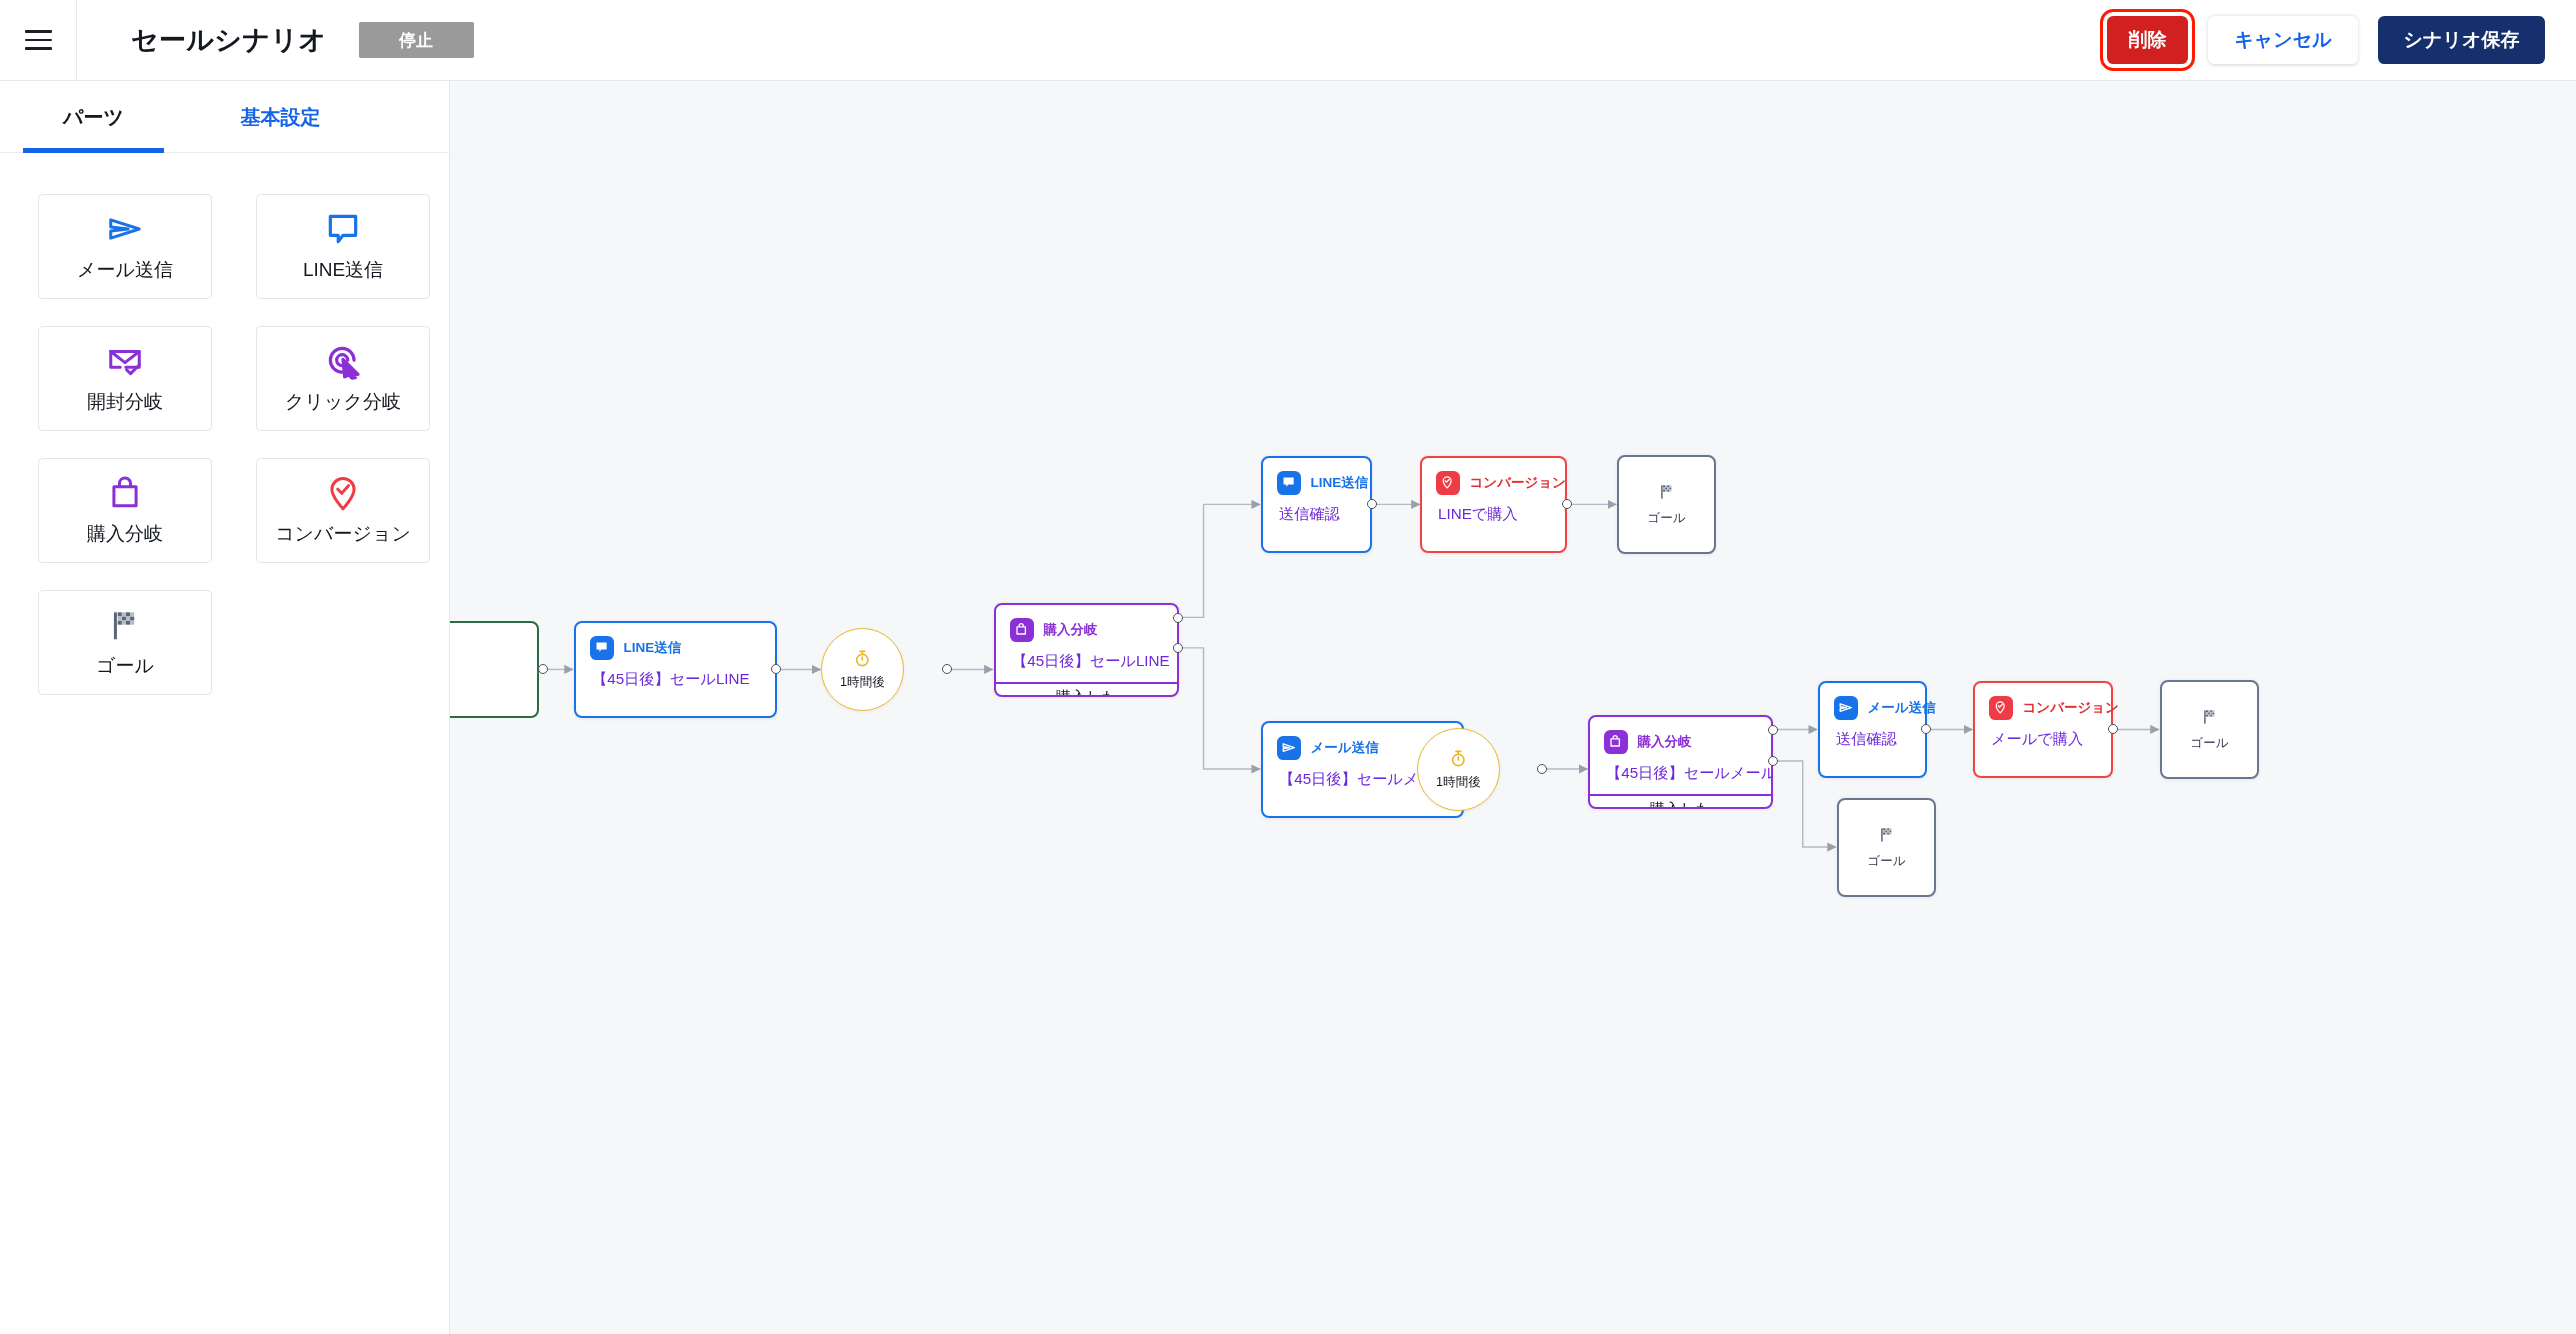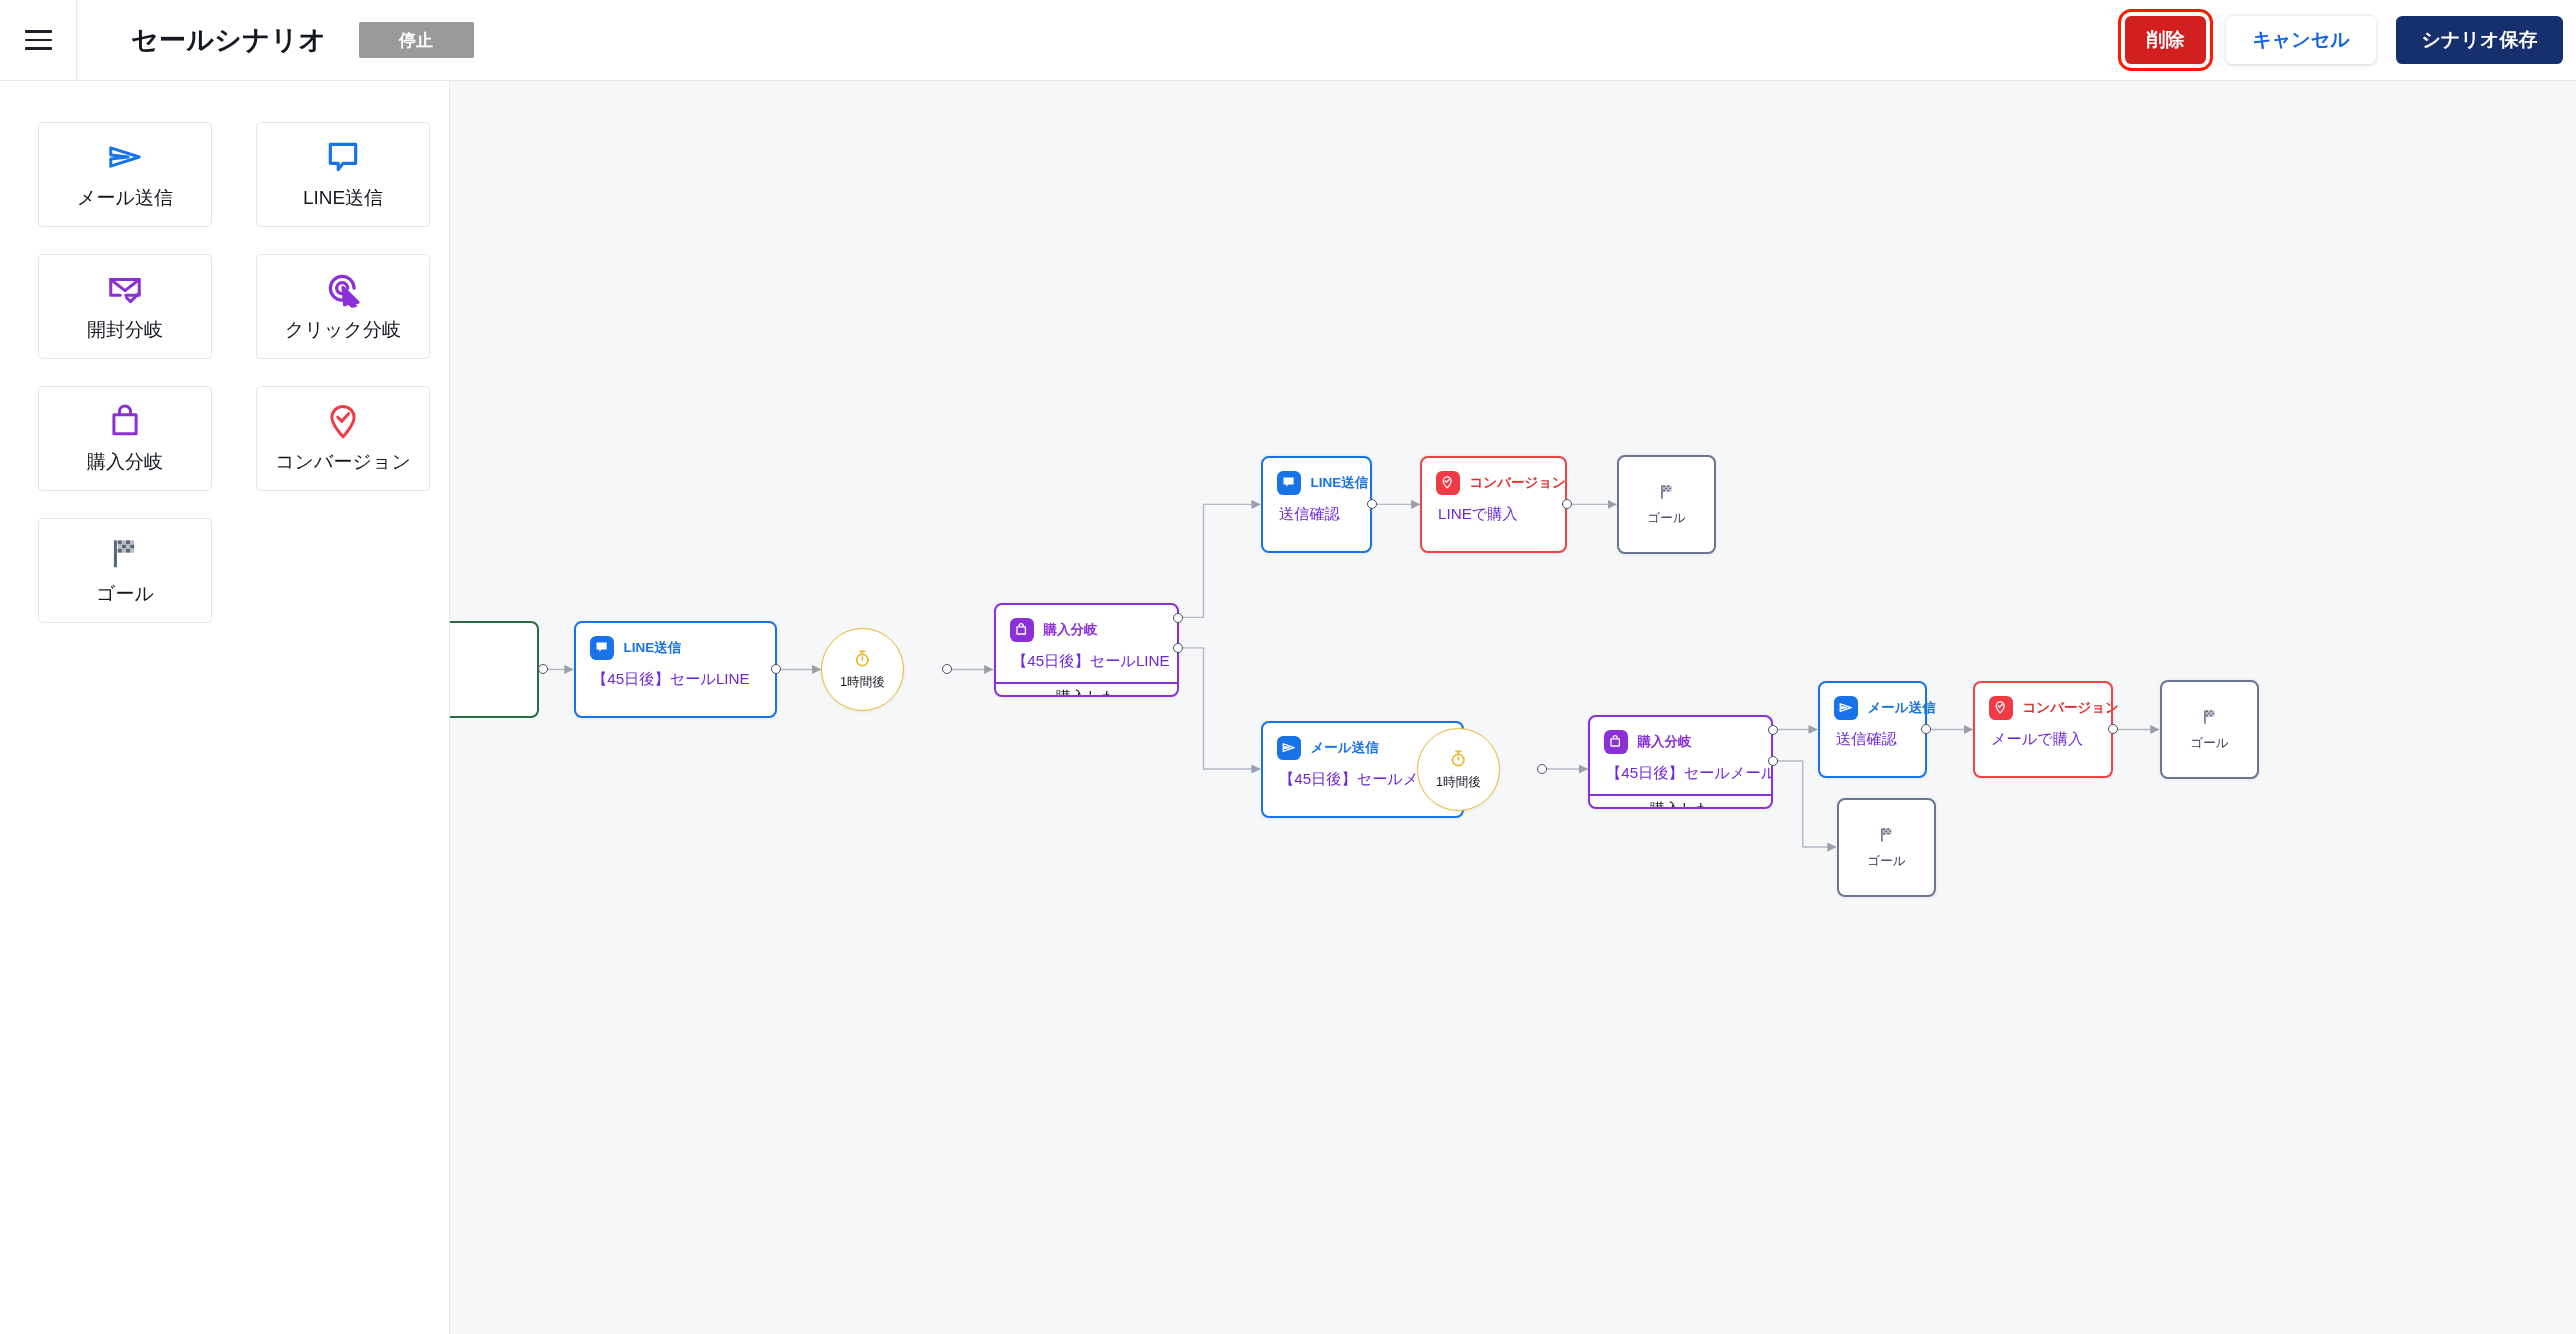--- a/index.html
+++ b/index.html
@@ -42,21 +42,21 @@
   }
   .status-badge {
     margin-left: 32px;
     background: #9a9a9a; color: #ffffff;
     font-size: 17px; font-weight: bold;
     padding: 6.3px 0; width: 115px; text-align: center;
     border-radius: 1.8px;
   }
   .header-actions {
     margin-left: auto; display: flex; align-items: center;
-    gap: 20px; padding-right: 13px;
+    gap: 20px; padding-right: 31px;
   }
   .btn {
     border-radius: 6.3px; font-size: 19px; font-weight: bold;
     cursor: pointer; display: flex; align-items: center;
     justify-content: center; white-space: nowrap;
     border: none;
   }
   .btn-delete {
     background: #d22020; color: #fff;
     width: 81px; height: 48px;
@@ -216,20 +216,24 @@
   <div class="page-title">セールシナリオ</div>
   <div class="status-badge">停止</div>
   <div class="header-actions">
     <button class="btn btn-delete">削除</button>
     <button class="btn btn-cancel">キャンセル</button>
     <button class="btn btn-save">シナリオ保存</button>
   </div>
 </div>
 
 <div class="sidebar">
+  <div class="tabs">
+    <div class="tab tab-active">パーツ</div>
+    <div class="tab tab-inactive">基本設定</div>
+  </div>
 
   <div class="parts-grid">
 
     <div class="part-card">
       <span>
         <svg class="part-icon" viewBox="0 0 24 24" fill="none" stroke="#1872e8" stroke-width="1.9" stroke-linejoin="round">
           <path d="M3 6.2 L21 12 L3 17.8 L3 13.2 L14 12 L3 10.8 Z"></path>
         </svg>
       </span>
       <span class="part-label">メール送信</span>

